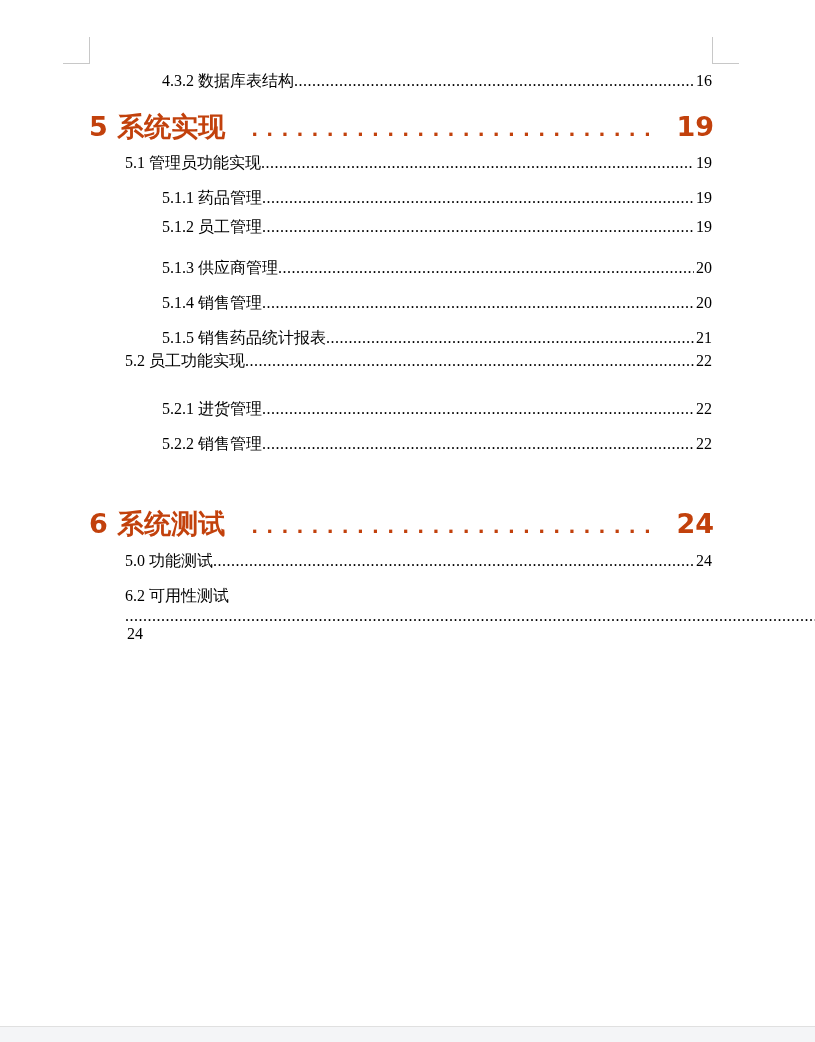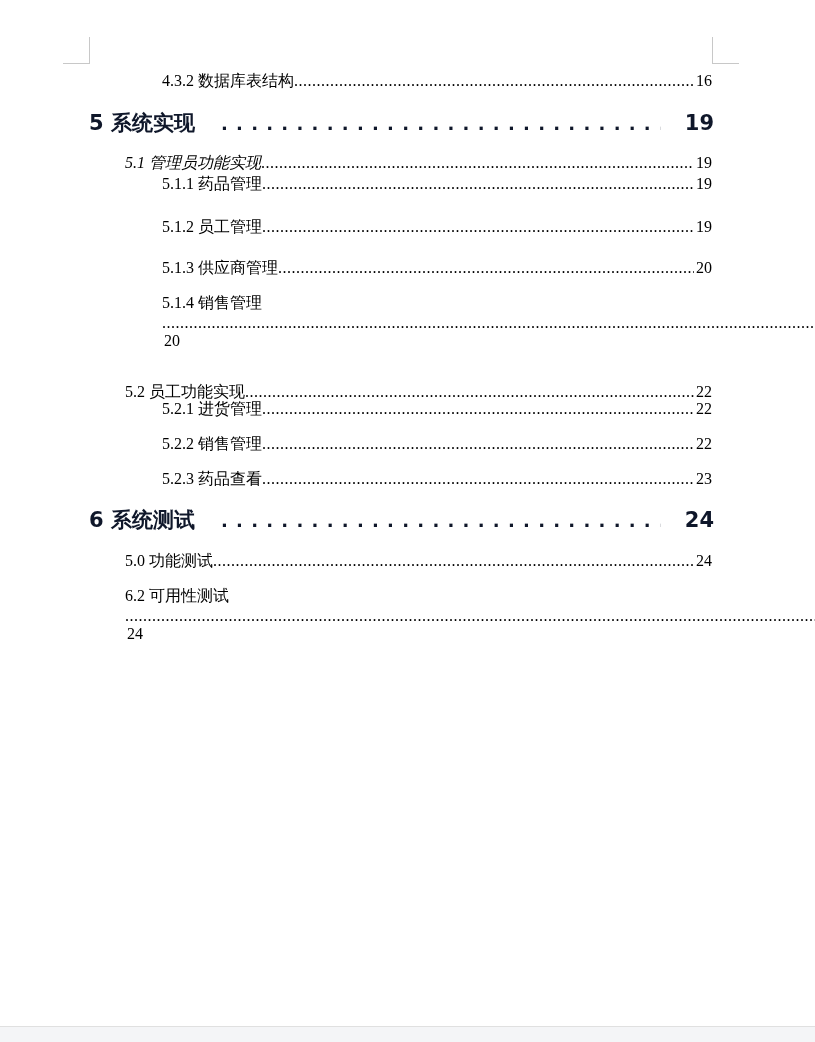--- a/index.html
+++ b/index.html
@@ -7,21 +7,21 @@
   .page { position:absolute; left:0; top:0; width:815px; height:1025px; background:#fff; }
   .corner { position:absolute; border-color:#c8c8c8; border-style:solid; width:26px; height:26px; }
   .corner.tl { left:63px; top:37px; border-width:0 1px 1px 0; }
   .corner.tr { left:712px; top:37px; border-width:0 0 1px 1px; }
   .toc-row { position:absolute; left:0; width:815px; display:flex; align-items:baseline; white-space:nowrap; }
   .toc-row .lbl { flex:0 0 auto; }
   .toc-row .leader { flex:1 1 auto; overflow:hidden; }
   .toc-row .pg { flex:0 0 auto; }
   .sub { font-family:"Liberation Serif", serif; font-size:16px; color:#000; }
   .sub .leader::before { content:"........................................................................................................................................................................................"; letter-spacing:0.5px; }
-  .h1 { font-family:"DejaVu Sans", sans-serif; font-weight:bold; font-size:21px; color:#0f172a;gap:22px; }
+  .h1 { font-family:"DejaVu Sans", sans-serif; font-weight:bold; font-size:27px; color:#c2410c;gap:22px; }
   .h1 .leader::before { content:". . . . . . . . . . . . . . . . . . . . . . . . . . . . . . . . . . . . . . . . . . . . . . . . . . . . . . . . . . . . . ."; letter-spacing:1px; }
   .h1 .leader { font-size:18px; padding:0 4px; }
   .sub .pg, .h1 .pg { padding-left:2px; }
   .footer-bar { position:absolute; left:0; top:1026px; width:815px; height:16px; background:#f4f5f7; border-top:1px solid #e0e0e0; }
 </style>
 </head>
 <body>
 
 <div class="page">
   <div class="corner tl"></div>
@@ -33,73 +33,73 @@
     <span class="pg" style="margin-right:103px;">16</span>
   </div>
 
   <div class="toc-row h1" style="top:109px;">
     <span class="lbl" style="margin-left:89px;">5 系统实现</span>
     <span class="leader"></span>
     <span class="pg" style="margin-right:101px;">19</span>
   </div>
 
   <div class="toc-row sub" style="top:153px;">
-    <span class="lbl" style="margin-left:125px;font-style:italic;">5.1 管理员功能实现</span>
+    <span class="lbl" style="margin-left:125px;">5.1 管理员功能实现</span>
     <span class="leader"></span>
     <span class="pg" style="margin-right:103px;">19</span>
   </div>
 
-  <div class="toc-row sub" style="top:174px;">
+  <div class="toc-row sub" style="top:188px;">
     <span class="lbl" style="margin-left:162px;">5.1.1  药品管理</span>
     <span class="leader"></span>
     <span class="pg" style="margin-right:103px;">19</span>
   </div>
 
   <div class="toc-row sub" style="top:217px;">
     <span class="lbl" style="margin-left:162px;">5.1.2  员工管理</span>
     <span class="leader"></span>
     <span class="pg" style="margin-right:103px;">19</span>
   </div>
 
   <div class="toc-row sub" style="top:258px;">
     <span class="lbl" style="margin-left:162px;text-align:right;">5.1.3  供应商管理</span>
     <span class="leader"></span>
     <span class="pg" style="margin-right:103px;">20</span>
   </div>
 
-  <div class="toc-row sub" style="top:293px;flex-direction:column;">
+  <div class="toc-row sub" style="top:293px;">
     <span class="lbl" style="margin-left:162px;">5.1.4  销售管理</span>
     <span class="leader"></span>
     <span class="pg" style="margin-right:103px;">20</span>
   </div>
 
+  <div class="toc-row sub" style="top:328px;">
+    <span class="lbl" style="margin-left:162px;">5.1.5  销售药品统计报表</span>
+    <span class="leader"></span>
+    <span class="pg" style="margin-right:103px;">21</span>
+  </div>
 
-  <div class="toc-row sub" style="top:382px;">
+  <div class="toc-row sub" style="top:351px;">
     <span class="lbl" style="margin-left:125px;">5.2 员工功能实现</span>
     <span class="leader"></span>
     <span class="pg" style="margin-right:103px;">22</span>
   </div>
 
   <div class="toc-row sub" style="top:399px;">
     <span class="lbl" style="margin-left:162px;">5.2.1  进货管理</span>
     <span class="leader"></span>
     <span class="pg" style="margin-right:103px;">22</span>
   </div>
 
   <div class="toc-row sub" style="top:434px;">
     <span class="lbl" style="margin-left:162px;">5.2.2  销售管理</span>
     <span class="leader"></span>
     <span class="pg" style="margin-right:103px;">22</span>
   </div>
 
-  <div class="toc-row sub" style="top:469px;">
-    <span class="lbl" style="margin-left:162px;">5.2.3  药品查看</span>
-    <span class="leader"></span>
-    <span class="pg" style="margin-right:103px;">23</span>
-  </div>
 
   <div class="toc-row h1" style="top:506px;">
     <span class="lbl" style="margin-left:89px;">6 系统测试</span>
     <span class="leader"></span>
     <span class="pg" style="margin-right:101px;">24</span>
   </div>
 
   <div class="toc-row sub" style="top:551px;">
     <span class="lbl" style="margin-left:125px;">5.0 功能测试</span>
     <span class="leader"></span>

